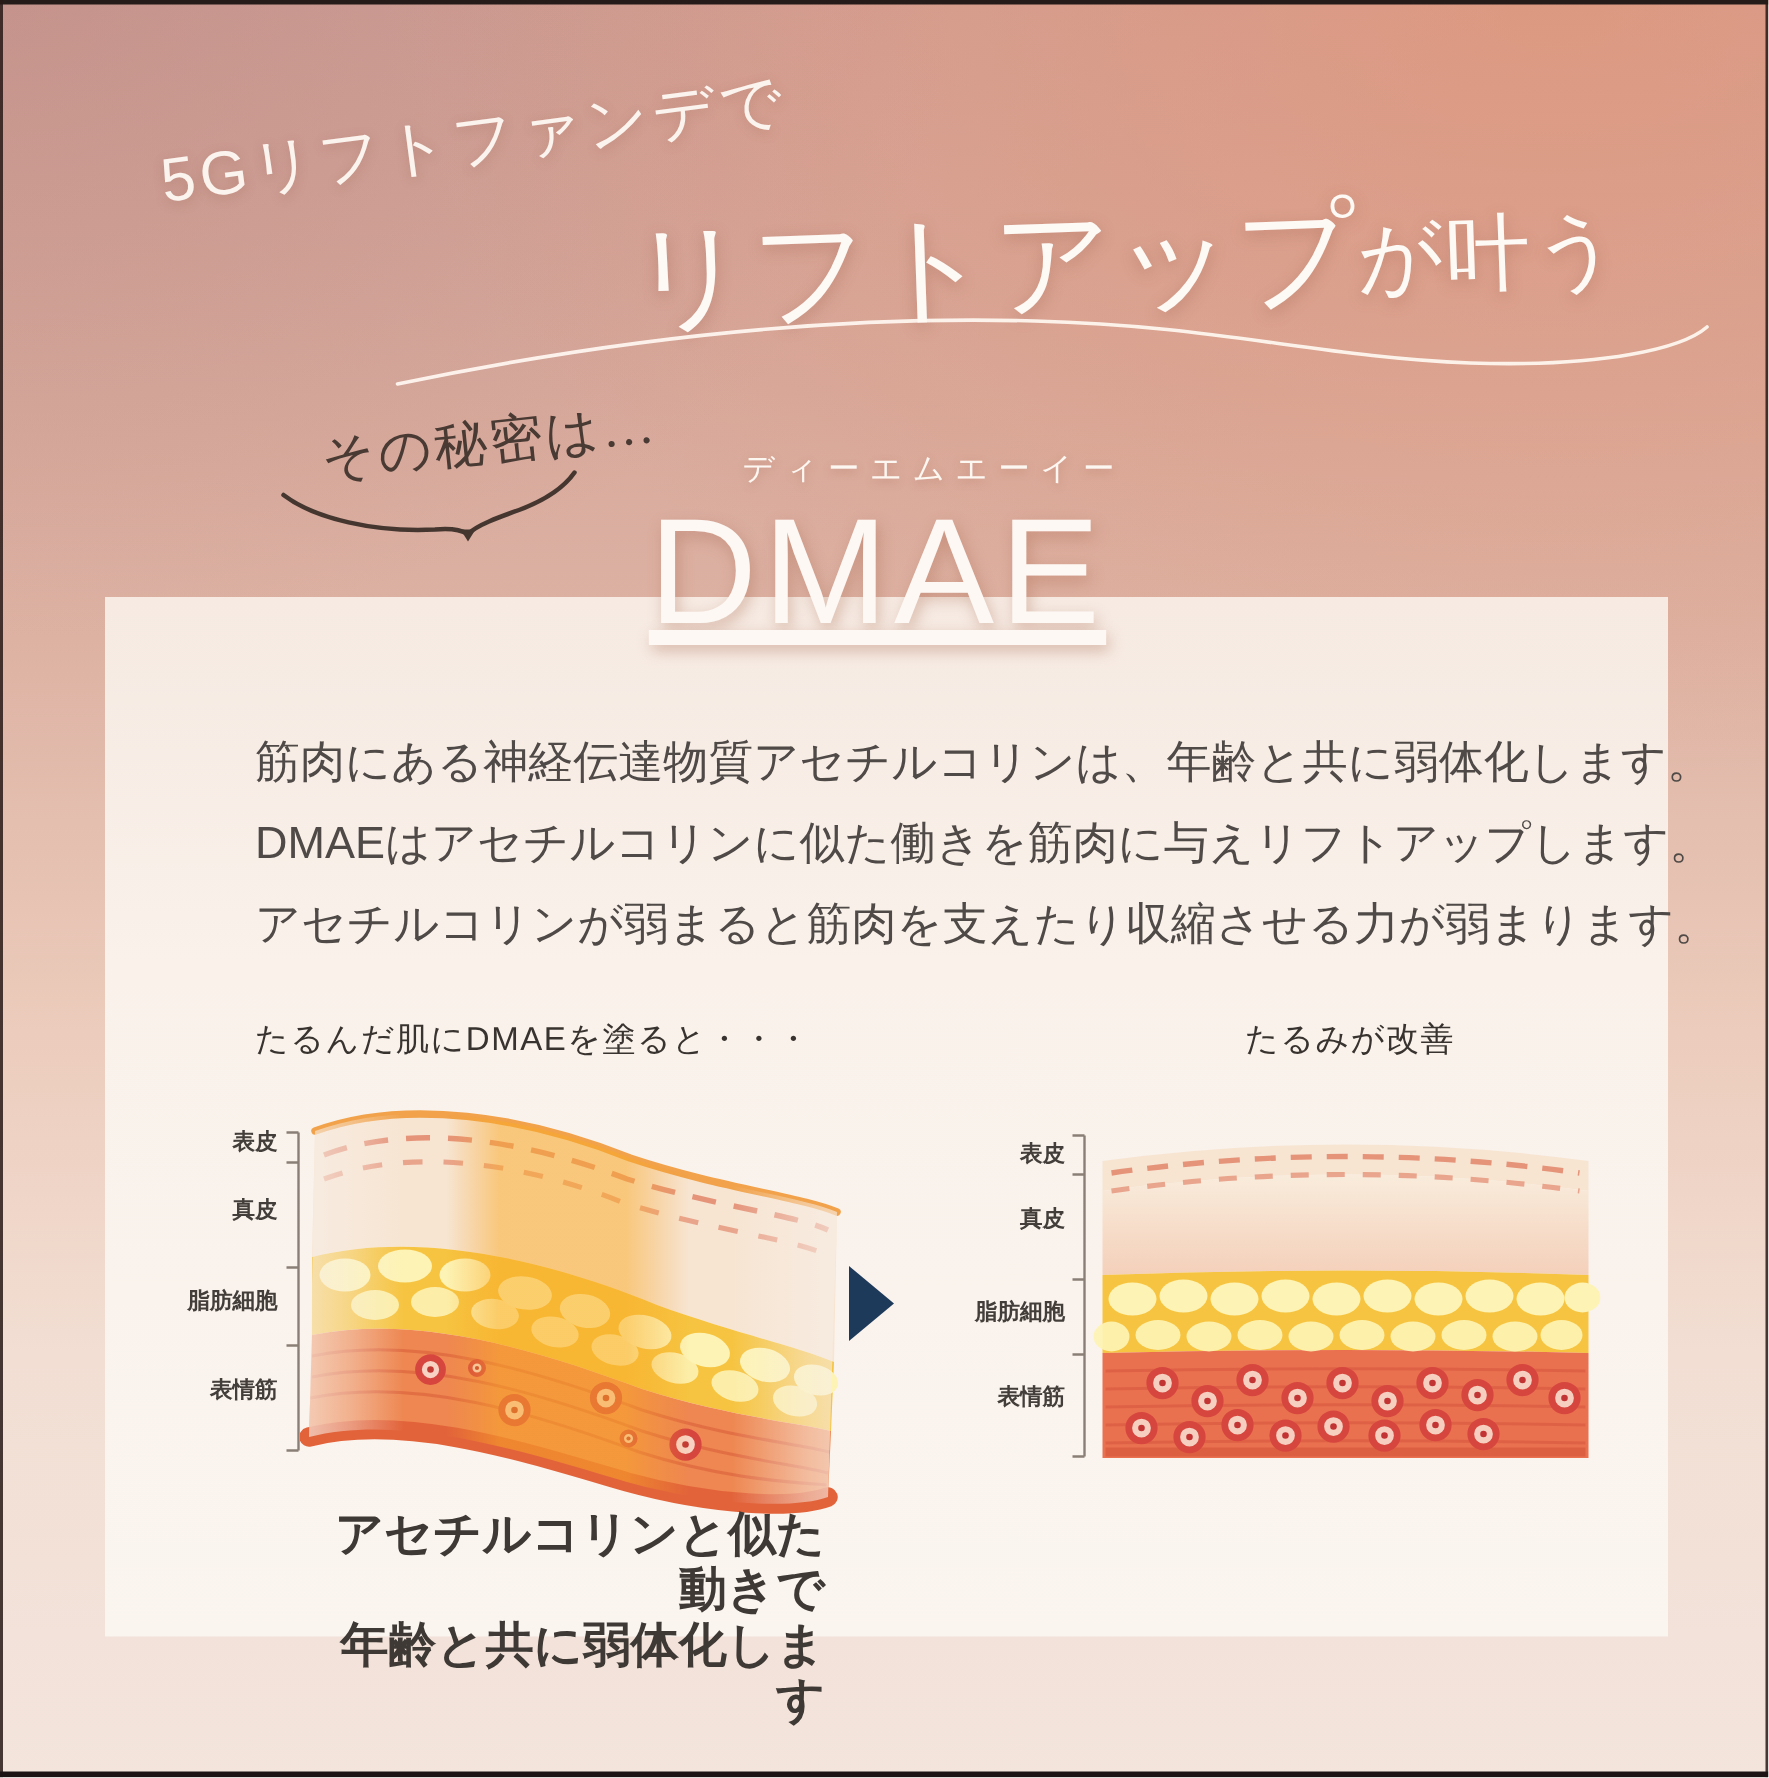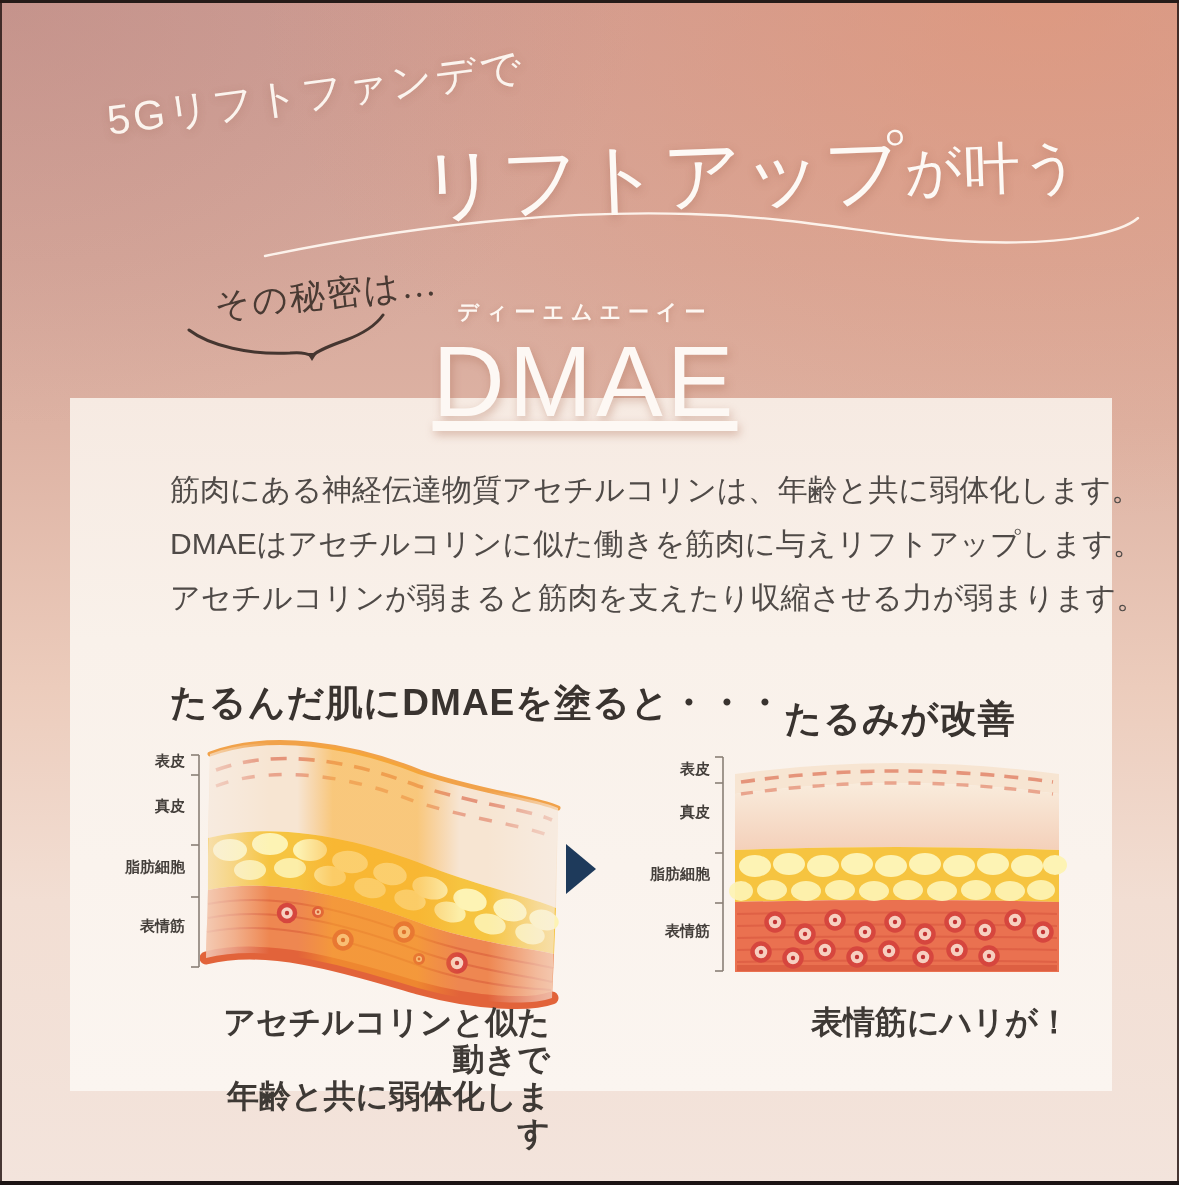--- a/index.html
+++ b/index.html
@@ -32,33 +32,33 @@
   }
   .big-title .main{font-size:78px;letter-spacing:1px;}
   .big-title .suffix{font-size:56px;position:relative;top:-4px;letter-spacing:2px;}
   .swash,.secret-swash{position:absolute;pointer-events:none;}
   .secret{
     position:absolute;left:212px;top:283px;font-size:35px;letter-spacing:2px;color:#493a33;
     transform:rotate(-6deg);transform-origin:left top;white-space:nowrap;
     font-family:"Liberation Serif","DejaVu Serif",serif;
   }
   .dmae-reading{
-    position:absolute;left:420px;top:298px;width:330px;text-align:center;
-    font-size:21px;letter-spacing:7px;color:#fdf7f2;text-shadow:0 2px 6px rgba(160,95,75,.35);font-weight:bold;
+    position:absolute;left:420px;top:298px;width:330px;text-align:right;
+    font-size:21px;letter-spacing:7px;color:#fdf7f2;text-shadow:0 2px 6px rgba(160,95,75,.35);
   }
   .dmae{
     position:absolute;left:420px;top:324px;width:330px;text-align:center;
     font-size:100px;letter-spacing:4px;color:#fdf8f4;font-weight:400;
     text-shadow:2px 4px 10px rgba(170,105,80,.40);
     text-decoration:underline;
   }
-  .desc{position:absolute;left:170px;top:463px;width:930px;color:#4f4a47;font-size:30px;line-height:54px;white-space:nowrap;}
-  .heading{position:absolute;top:678px;font-size:37px;font-weight:700;color:#39332f;letter-spacing:1px;white-space:nowrap;}
+  .desc{position:absolute;left:170px;top:482px;width:930px;color:#4f4a47;font-size:30px;line-height:54px;white-space:nowrap;}
+  .heading{position:absolute;top:678px;font-size:22px;font-weight:400;color:#39332f;letter-spacing:1px;white-space:nowrap;}
   .heading.before{left:170px;}
-  .heading.after{left:730px;width:340px;text-align:center;margin-top:16px;}
+  .heading.after{left:730px;width:340px;text-align:center;}
   .layer-label{position:absolute;font-size:15px;font-weight:700;color:#433e3a;text-align:right;white-space:nowrap;}
   .layer-label.before{left:60px;width:125px;}
   .layer-label.after{left:570px;width:140px;}
   .caption{position:absolute;top:1004px;font-size:32px;font-weight:700;color:#3e3935;line-height:37px;text-align:right;}
   .caption.before{left:200px;width:350px;}
   .caption.after{left:730px;width:340px;}
   svg{display:block;}
 </style>
 </head>
 <body>
@@ -308,16 +308,15 @@
       <circle cx="196" cy="213" r="2.2"></circle>
         <circle cx="230" cy="206" r="2.2"></circle>
         <circle cx="262" cy="212" r="2.2"></circle>
     </g>
   </svg>
 
   <div class="caption before">
     <div>アセチルコリンと似た動きで</div>
     <div>年齢と共に弱体化します</div>
   </div>
-  <div class="caption after">表情筋にハリが！</div>
 
   <div class="edge bottom"></div>
 </div>
 
 </body></html>

